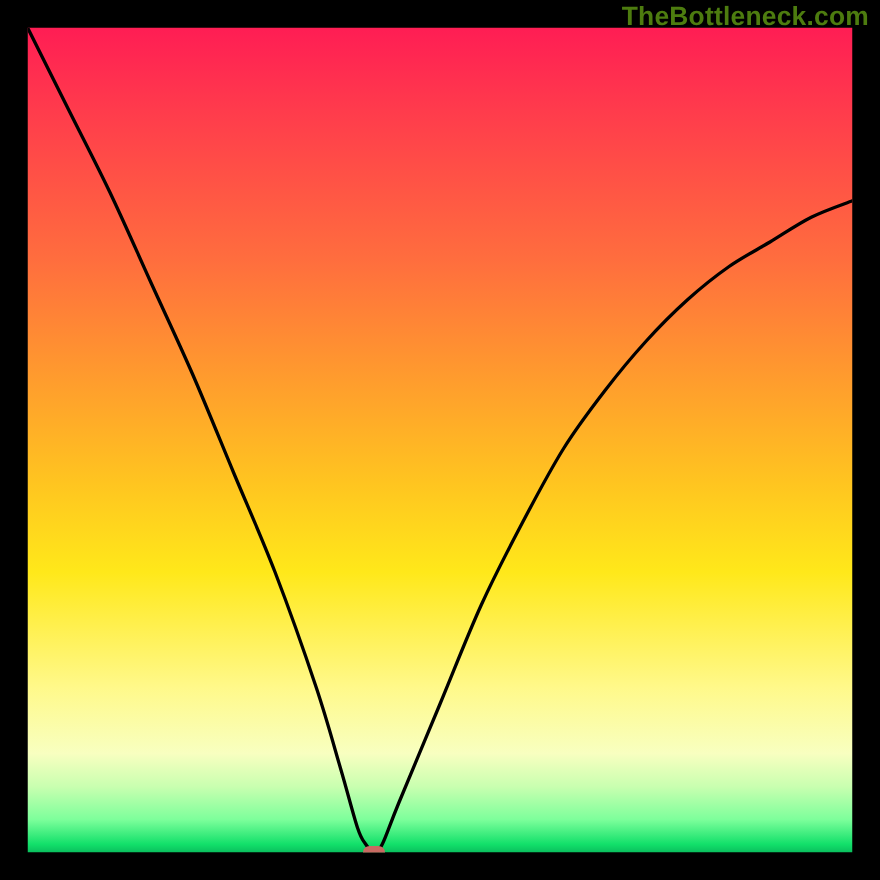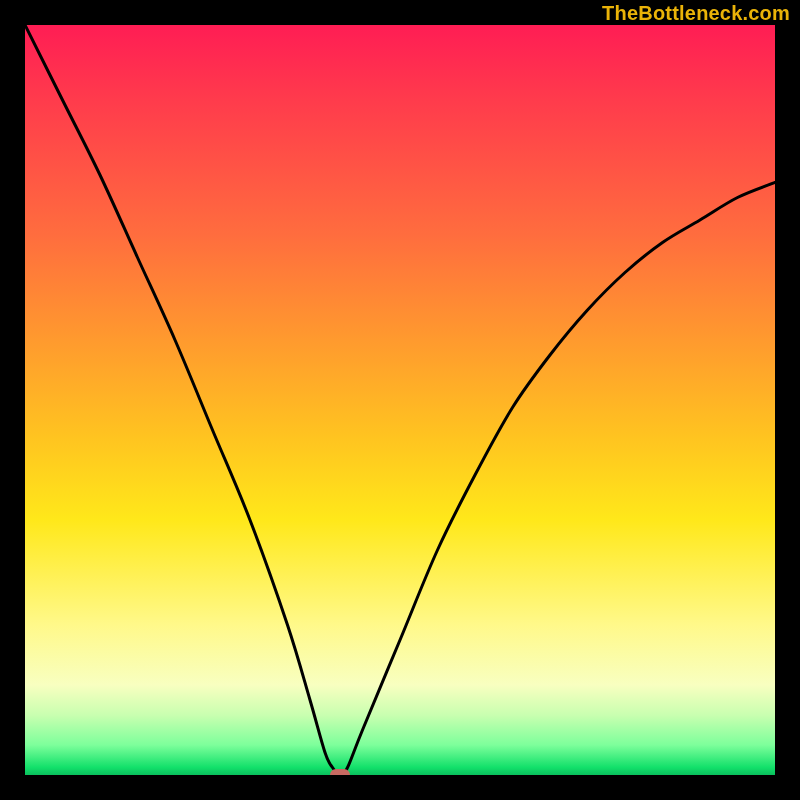--- a/index.html
+++ b/index.html
@@ -14,22 +14,22 @@
   .outer {
     position: relative;
     width: 800px;
     height: 800px;
     background: #000;
   }
   .watermark {
     position: absolute;
     top: 2px;
     right: 10px;
-    color: #eab308;
-    font-size: 20px;
+    color: #4d7c0f;
+    font-size: 24px;
     font-weight: bold;
     letter-spacing: 0.2px;
     z-index: 5;
   }
   .plot-area {
     position: absolute;
     left: 25px;
     top: 25px;
     width: 750px;
     height: 750px;

